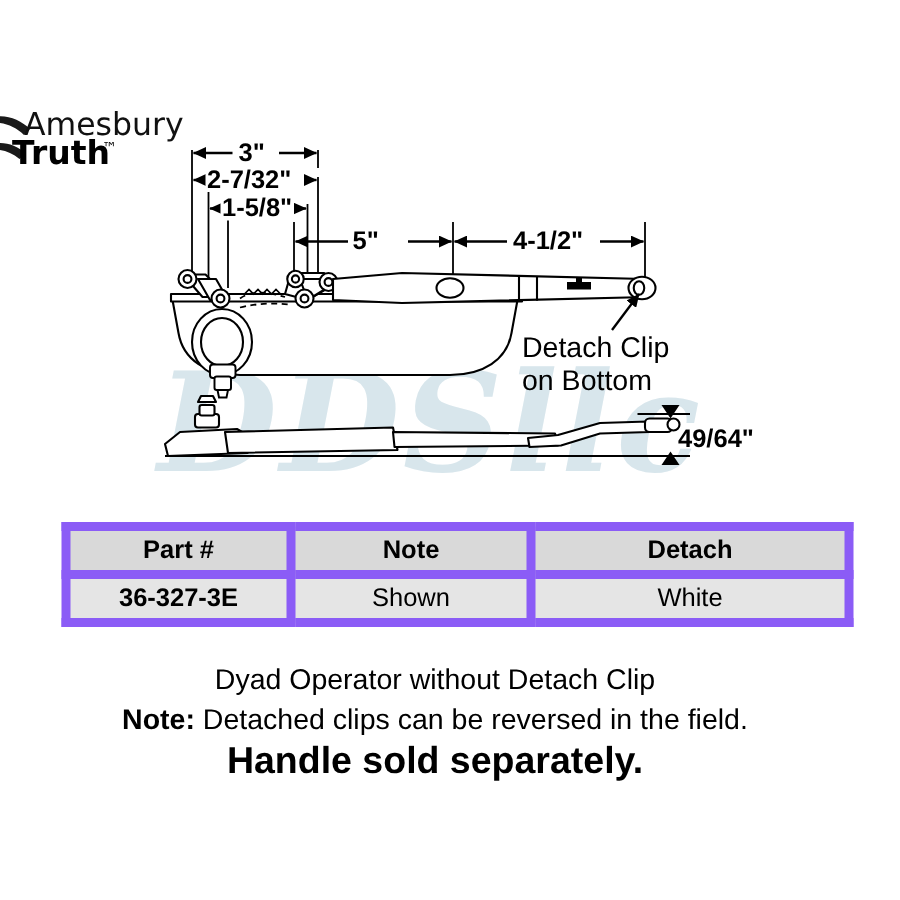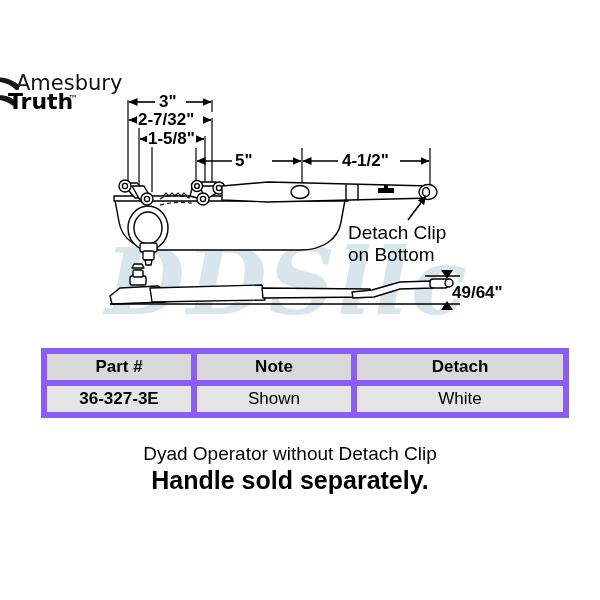--- a/index.html
+++ b/index.html
@@ -330,14 +330,15 @@
     <tr>
       <td class="partno">36-327-3E</td>
       <td>Shown</td>
       <td>White</td>
     </tr>
   </tbody>
 </table>
 
 <div id="footer-notes">
   <div class="line">Dyad Operator without Detach Clip</div>
+  <div class="line"><span class="note-label">Note:</span><span> Detached clips can be reversed in the field.</span></div>
   <div class="line bold">Handle sold separately.</div>
 </div>
 
 </body></html>

